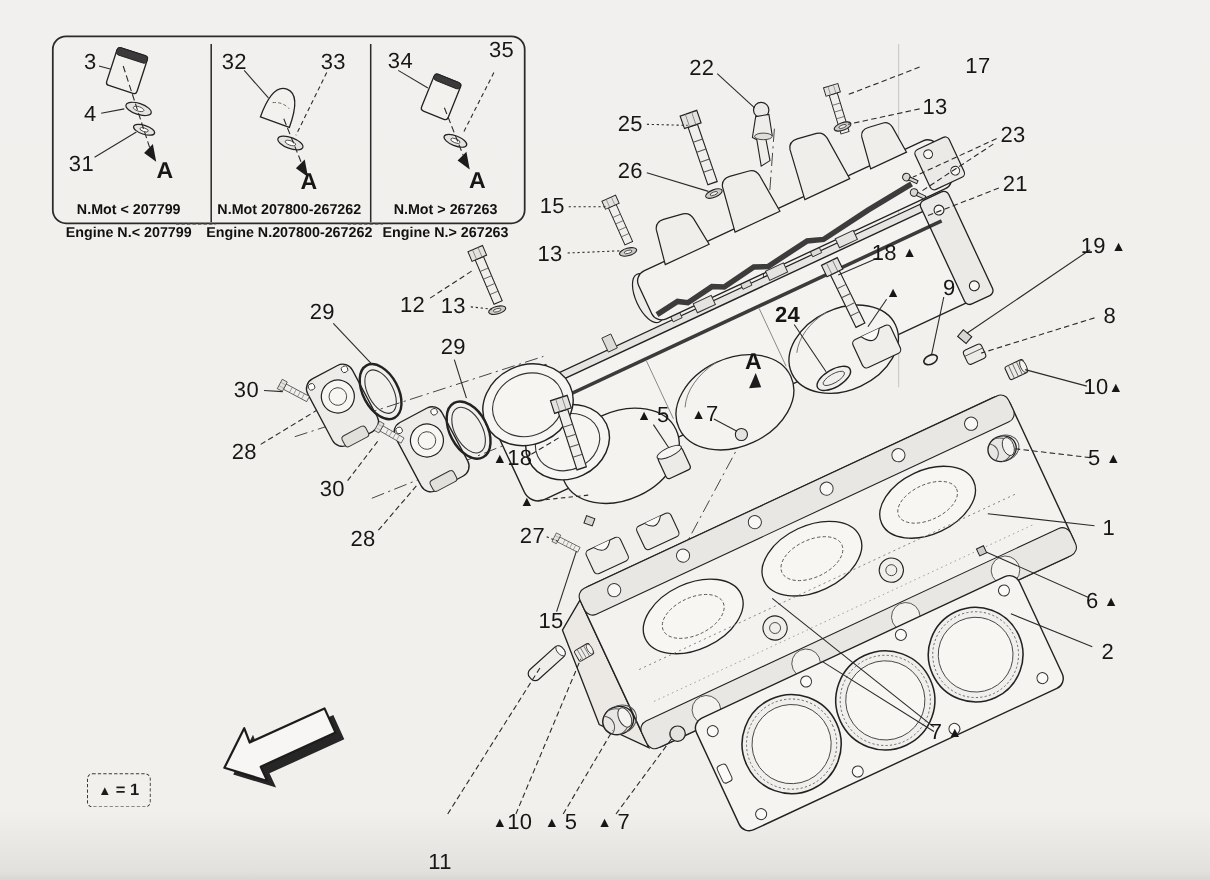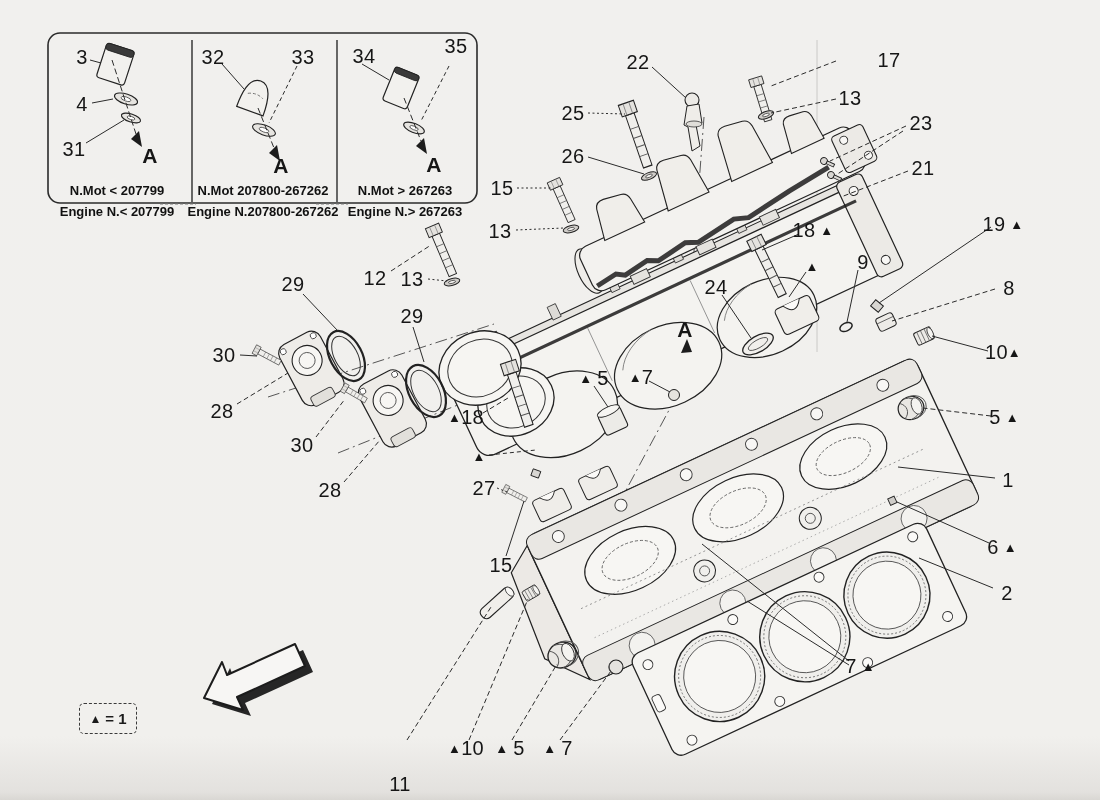--- a/index.html
+++ b/index.html
@@ -425,21 +425,21 @@
       <div class="co" style="left: 412px; top: 279px;"><span>13</span></div>
       <div class="co" style="left: 293px; top: 284px;"><span>29</span></div>
       <div class="co" style="left: 412px; top: 316px;"><span>29</span></div>
       <div class="co" style="left: 224px; top: 355px;"><span>30</span></div>
       <div class="co" style="left: 222px; top: 411px;"><span>28</span></div>
       <div class="co" style="left: 302px; top: 445px;"><span>30</span></div>
       <div class="co" style="left: 330px; top: 490px;"><span>28</span></div>
       <div class="co" style="left: 813px; top: 230px;"><span>18</span><span class="tri gapl">▲</span></div>
       <div class="co" style="left: 812px; top: 266px;"><span class="tri">▲</span></div>
       <div class="co" style="left: 863px; top: 262px;"><span>9</span></div>
-      <div class="co" style="left: 716px; top: 287px;"><span>24</span></div>
+      <div class="co" style="left: 716px; top: 287px; font-weight: bold;"><span>24</span></div>
       <div class="co" style="left: 1003px; top: 208px; margin-top: 16px;"><span>19</span><span class="tri gapl">▲</span></div>
       <div class="co" style="left: 1009px; top: 288px;"><span>8</span></div>
       <div class="co" style="left: 1003px; top: 352px;"><span>10</span><span class="tri">▲</span></div>
       <div class="co" style="left: 1004px; top: 417px;"><span>5</span><span class="tri gapl">▲</span></div>
       <div class="co" style="left: 1008px; top: 480px;"><span>1</span></div>
       <div class="co" style="left: 1002px; top: 547px;"><span>6</span><span class="tri gapl">▲</span></div>
       <div class="co" style="left: 1007px; top: 593px;"><span>2</span></div>
       <div class="co" style="left: 466px; top: 417px;"><span class="tri">▲</span><span>18</span></div>
       <div class="co" style="left: 479px; top: 456px;"><span class="tri">▲</span></div>
       <div class="co" style="left: 484px; top: 488px;"><span>27</span></div>

